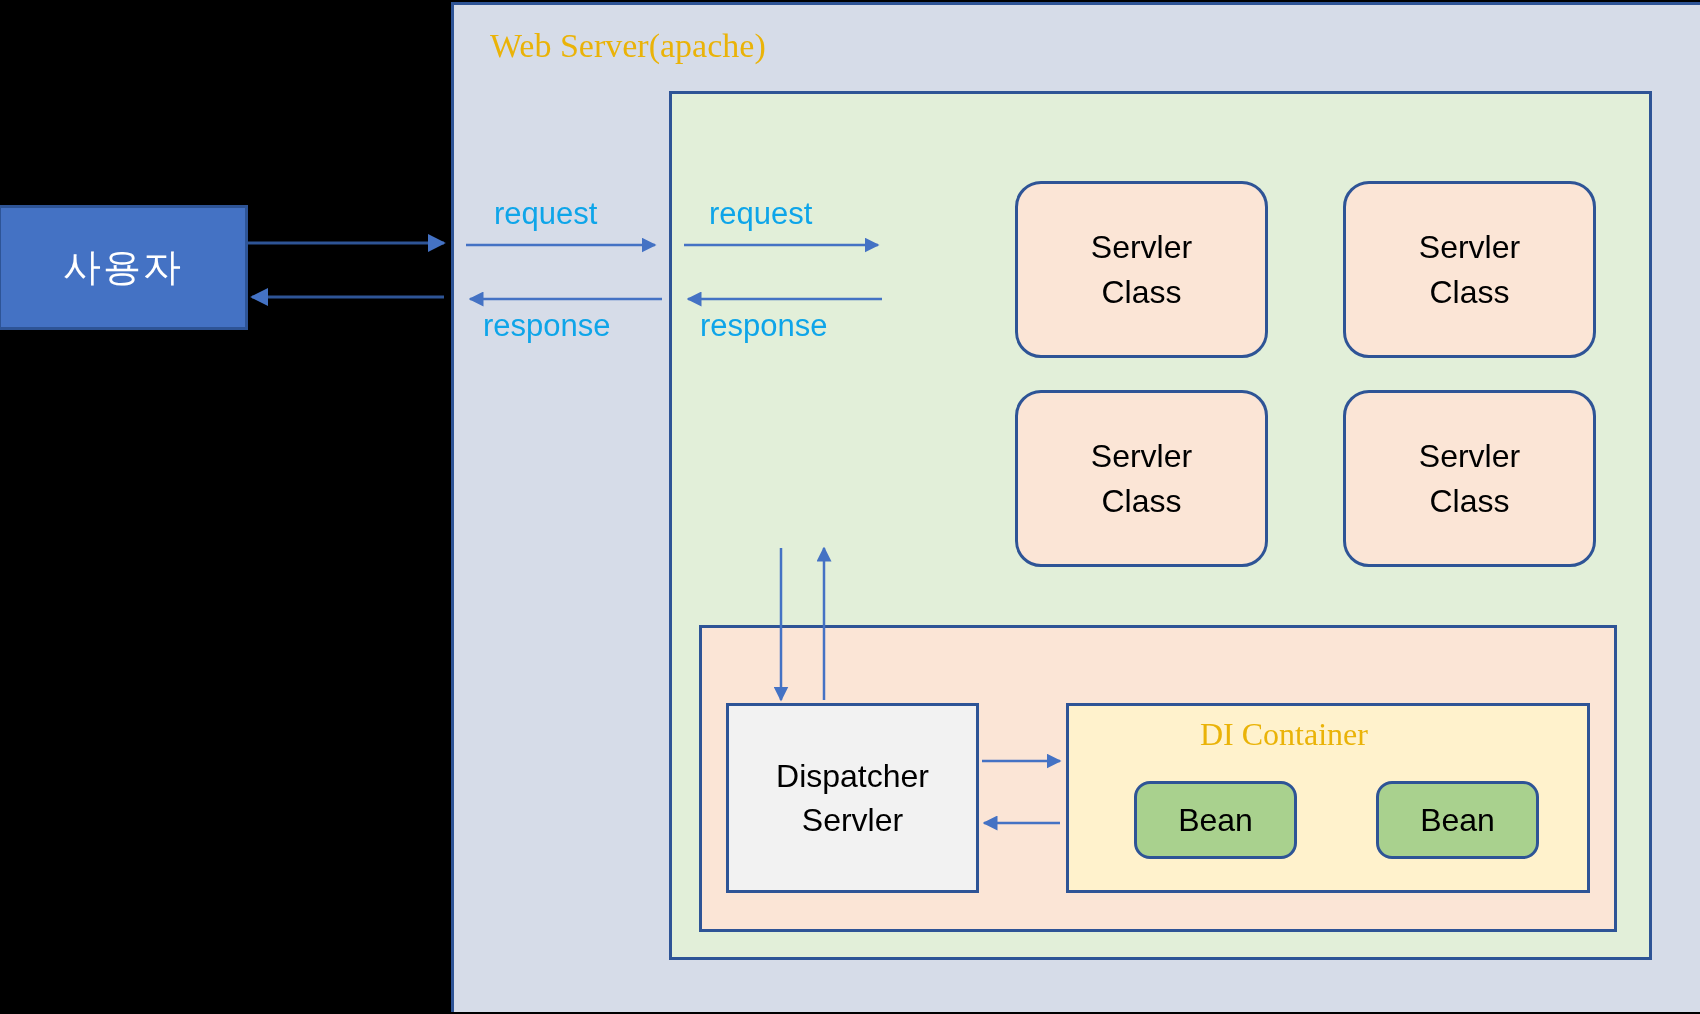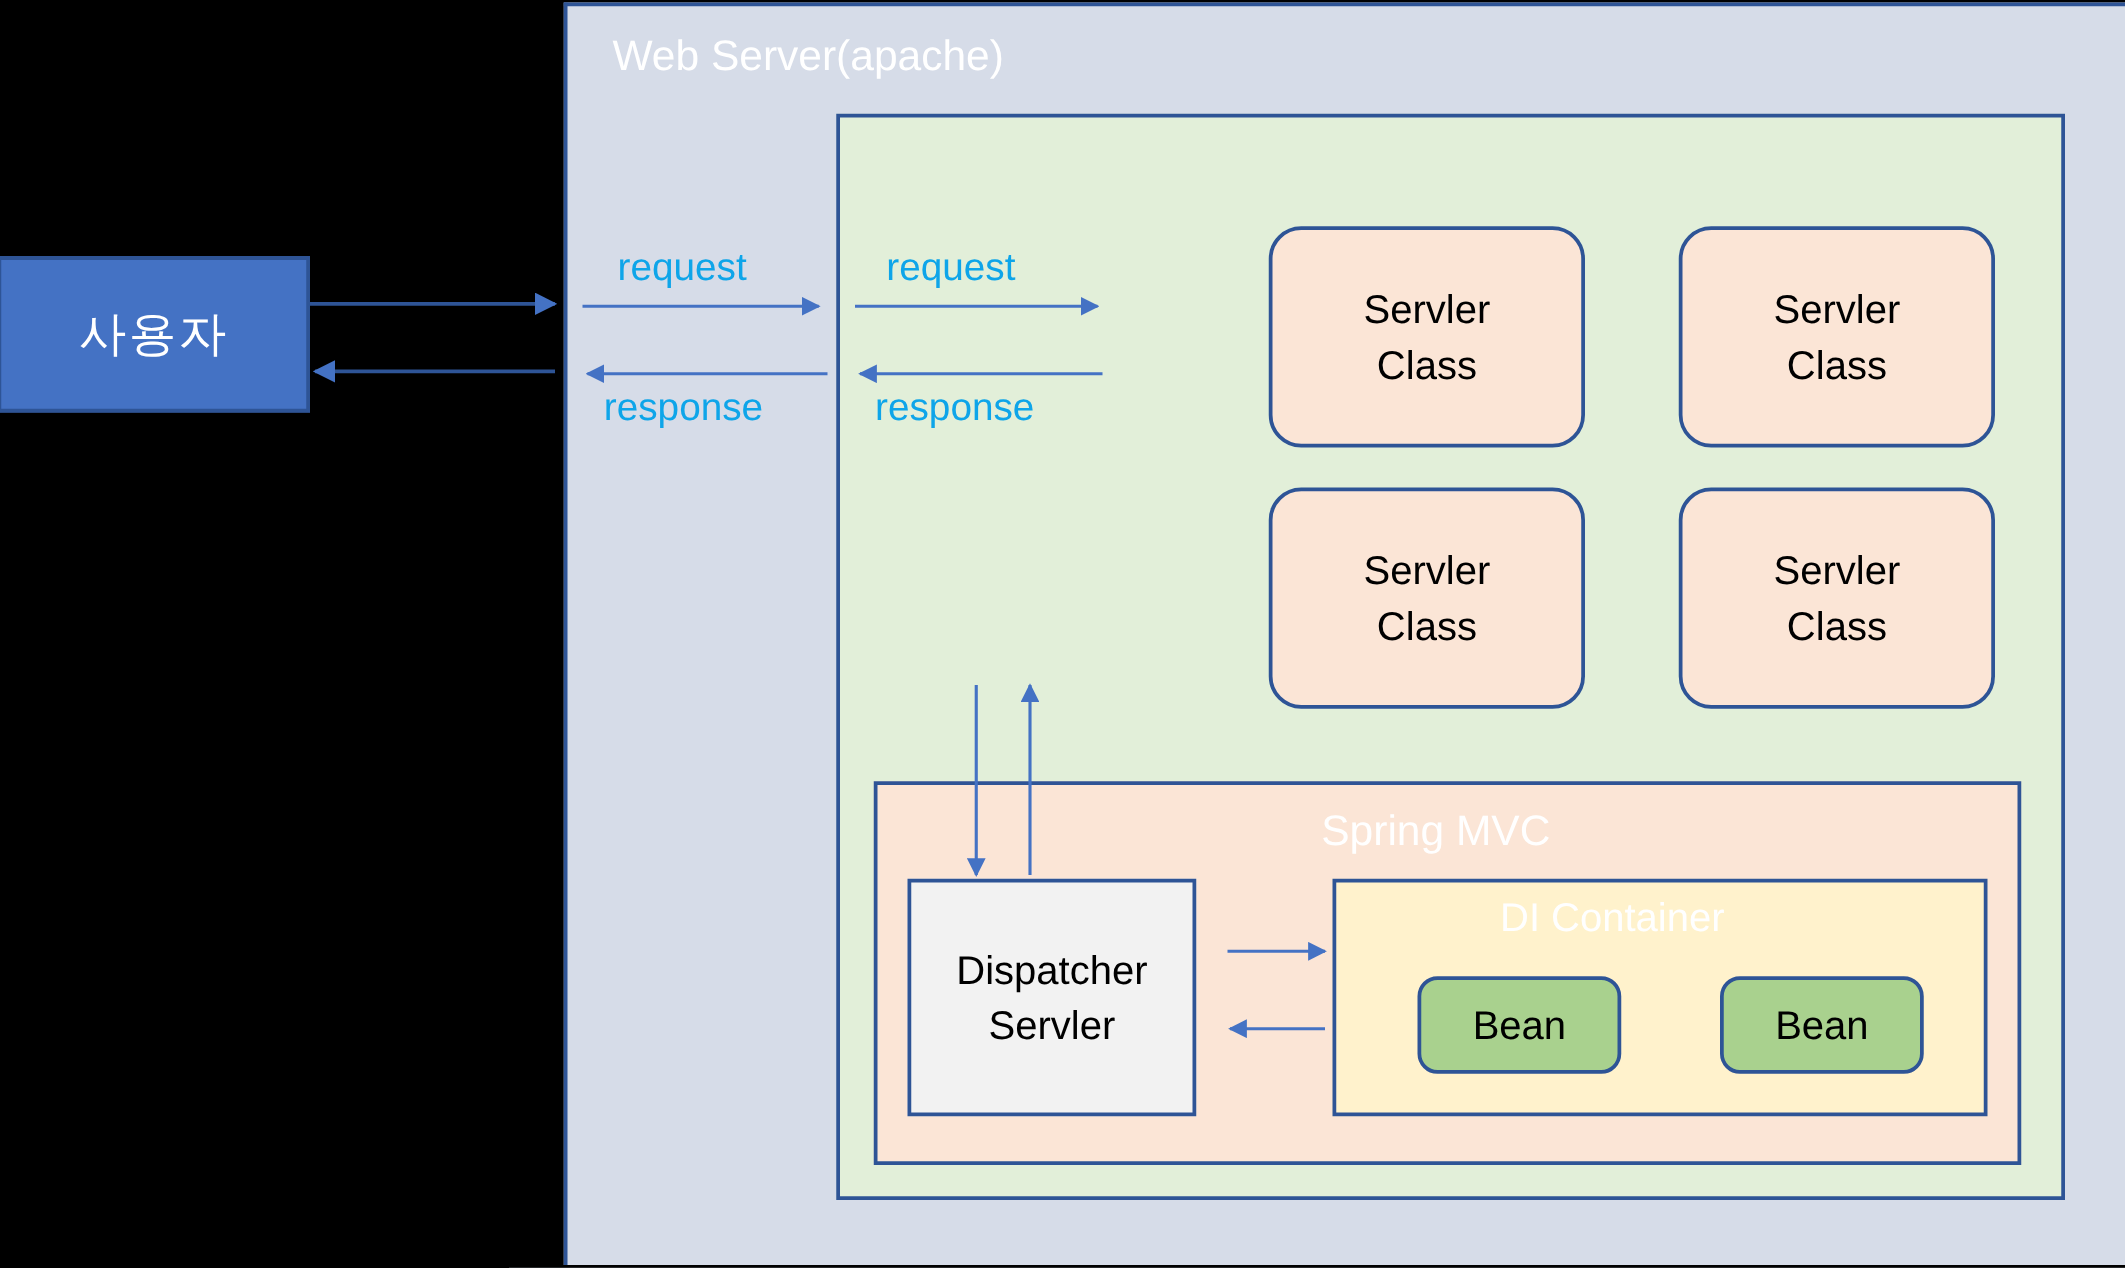--- a/index.html
+++ b/index.html
@@ -21,21 +21,22 @@
   
   .box {
     position: absolute;
     box-sizing: border-box;
     border: 3px solid #2E5496;
   }
   .box-label {
     position: absolute;
     white-space: nowrap;
     line-height: 1.15;
-    color: #ffffff;
+    color: #eab308;
+    font-family: Liberation Serif, serif;
   }
 
   
   #web-server {
     left: 451px;
     top: 2px;
     width: 1249px;
     height: 1010px;
     background: #D6DCE8;
     border-color: #2E5496;
@@ -90,21 +91,21 @@
   #spring-mvc-title {
     left: 1057px;
     top: 646px;
     font-size: 34px;
   }
 
   
   #dispatcher-servlet {
     left: 726px;
     top: 703px;
-    width: 231px;
+    width: 253px;
     height: 190px;
     background: #F2F2F2;
     display: flex;
     flex-direction: column;
     align-items: center;
     justify-content: center;
     font-size: 32px;
     line-height: 1.38;
     text-align: center;
   }
@@ -197,21 +198,20 @@
   <div class="box servler-class" id="servler-class-2">
     <span>Servler</span>
     <span>Class</span>
   </div>
   <div class="box servler-class" id="servler-class-3">
     <span>Servler</span>
     <span>Class</span>
   </div>
 
   <div class="box" id="spring-mvc"></div>
-  <div class="box-label" id="spring-mvc-title">Spring MVC</div>
 
   <div class="box" id="dispatcher-servlet">
     <span>Dispatcher</span>
     <span>Servler</span>
   </div>
 
   <div class="box" id="di-container"></div>
   <div class="box-label" id="di-container-title">DI Container</div>
 
   <div class="box bean" id="bean-0">

